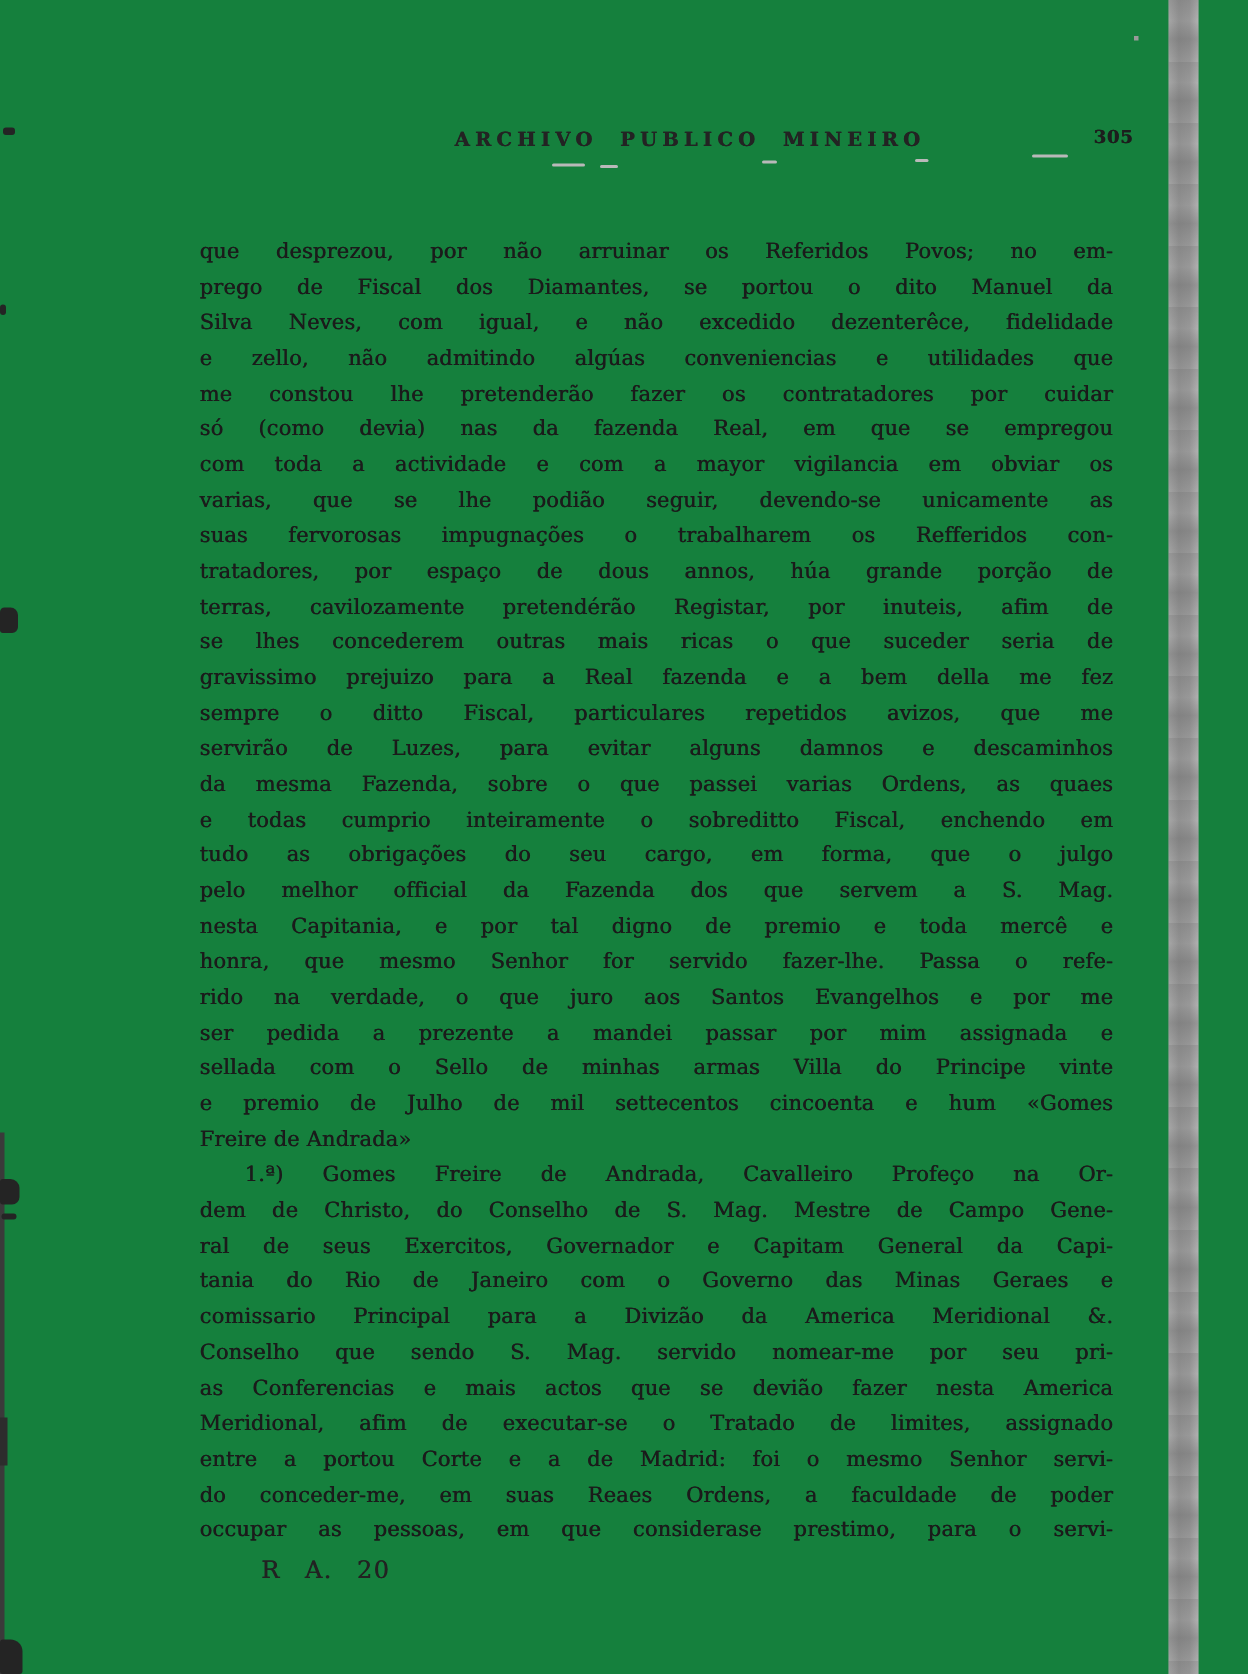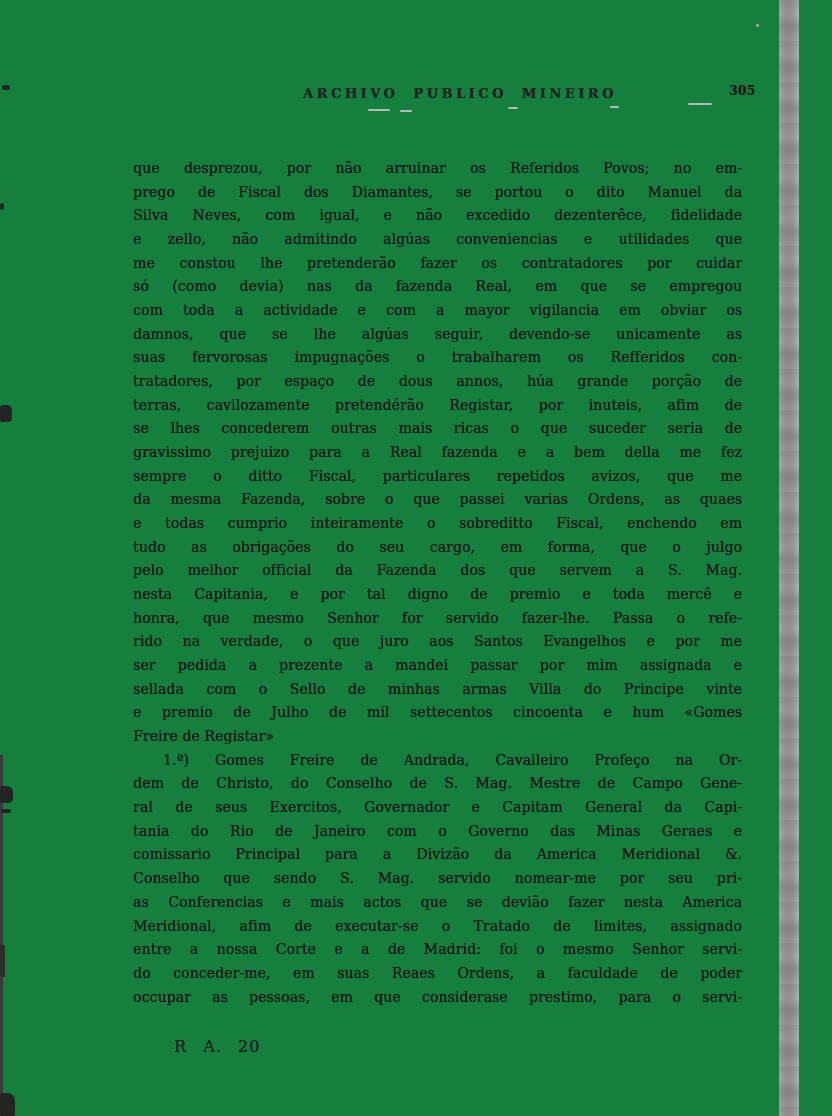--- a/index.html
+++ b/index.html
@@ -114,47 +114,48 @@
   <div class="head-dash" style="top:103px; left:688px; width:24px;"></div>
 
   <div class="body-text">
       <div class="line">que desprezou, por não arruinar os Referidos Povos; no em-</div>
       <div class="line">prego de Fiscal dos Diamantes, se portou o dito Manuel da</div>
       <div class="line">Silva Neves, com igual, e não excedido dezenterêce, fidelidade</div>
       <div class="line">e zello, não admitindo algúas conveniencias e utilidades que</div>
       <div class="line">me constou lhe pretenderão fazer os contratadores por cuidar</div>
       <div class="line">só (como devia) nas da fazenda Real, em que se empregou</div>
       <div class="line">com toda a actividade e com a mayor vigilancia em obviar os</div>
-      <div class="line">damnos, que se lhe algúas seguir, devendo-se unicamente as</div>
+      <div class="line">varias, que se lhe podião seguir, devendo-se unicamente as</div>
       <div class="line">suas fervorosas impugnações o trabalharem os Refferidos con-</div>
       <div class="line">tratadores, por espaço de dous annos, húa grande porção de</div>
       <div class="line">terras, cavilozamente pretendérão Registar, por inuteis, afim de</div>
       <div class="line">se lhes concederem outras mais ricas o que suceder seria de</div>
       <div class="line">gravissimo prejuizo para a Real fazenda e a bem della me fez</div>
       <div class="line">sempre o ditto Fiscal, particulares repetidos avizos, que me</div>
+      <div class="line">servirão de Luzes, para evitar alguns damnos e descaminhos</div>
       <div class="line">da mesma Fazenda, sobre o que passei varias Ordens, as quaes</div>
       <div class="line">e todas cumprio inteiramente o sobreditto Fiscal, enchendo em</div>
       <div class="line">tudo as obrigações do seu cargo, em forma, que o julgo</div>
       <div class="line">pelo melhor official da Fazenda dos que servem a S. Mag.</div>
       <div class="line">nesta Capitania, e por tal digno de premio e toda mercê e</div>
       <div class="line">honra, que mesmo Senhor for servido fazer-lhe. Passa o refe-</div>
       <div class="line">rido na verdade, o que juro aos Santos Evangelhos e por me</div>
       <div class="line">ser pedida a prezente a mandei passar por mim assignada e</div>
       <div class="line">sellada com o Sello de minhas armas Villa do Principe vinte</div>
       <div class="line">e premio de Julho de mil settecentos cincoenta e hum «Gomes</div>
-      <div class="line last-left">Freire de Registar»</div>
+      <div class="line last-left">Freire de Andrada»</div>
       <div class="line indent">1.ª) Gomes Freire de Andrada, Cavalleiro Profeço na Or-</div>
       <div class="line">dem de Christo, do Conselho de S. Mag. Mestre de Campo Gene-</div>
       <div class="line">ral de seus Exercitos, Governador e Capitam General da Capi-</div>
       <div class="line">tania do Rio de Janeiro com o Governo das Minas Geraes e</div>
       <div class="line">comissario Principal para a Divizão da America Meridional &amp;.</div>
       <div class="line">Conselho que sendo S. Mag. servido nomear-me por seu pri-</div>
       <div class="line">as Conferencias e mais actos que se devião fazer nesta America</div>
       <div class="line">Meridional, afim de executar-se o Tratado de limites, assignado</div>
-      <div class="line">entre a nossa Corte e a de Madrid: foi o mesmo Senhor servi-</div>
+      <div class="line">entre a portou Corte e a de Madrid: foi o mesmo Senhor servi-</div>
       <div class="line">do conceder-me, em suas Reaes Ordens, a faculdade de poder</div>
       <div class="line">occupar as pessoas, em que considerase prestimo, para o servi-</div>
     </div>
 
   <div class="footer-sig">R A. 20</div>
 
   <div class="binding-band"></div>
   <div class="mark m-dash1"></div>
   <div class="mark m-speck1"></div>
   <div class="mark m-blob1"></div>

